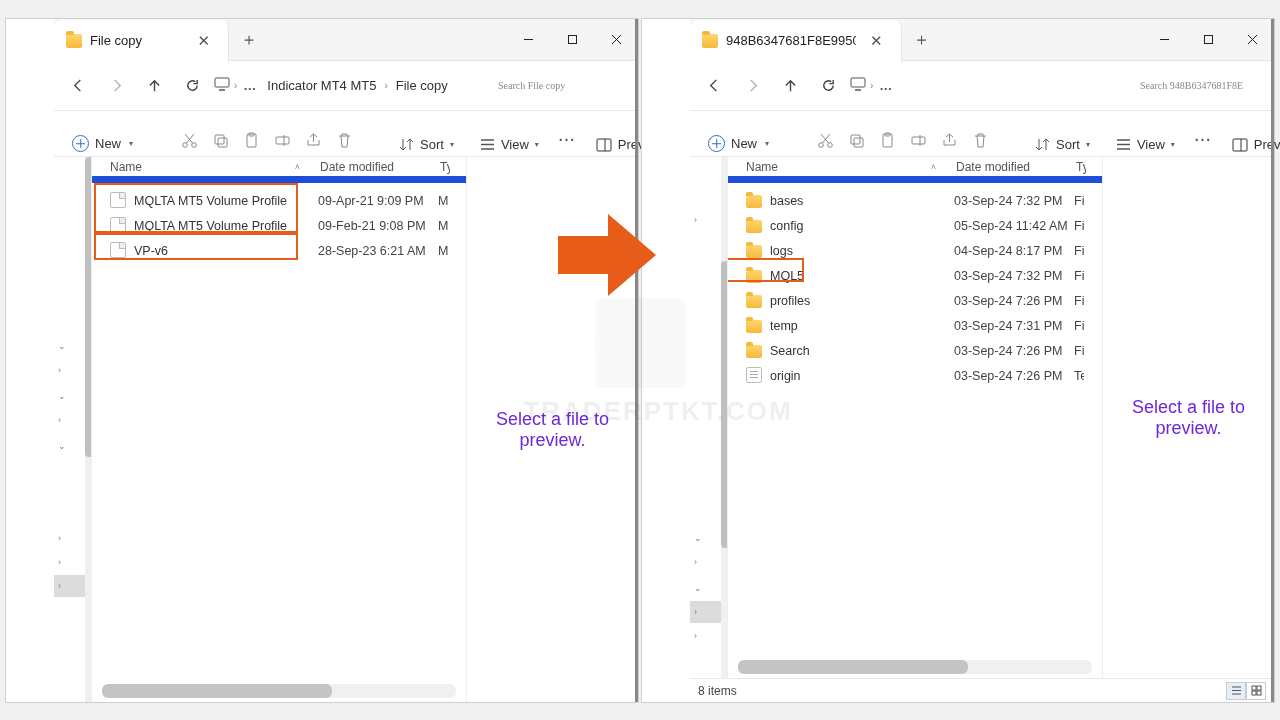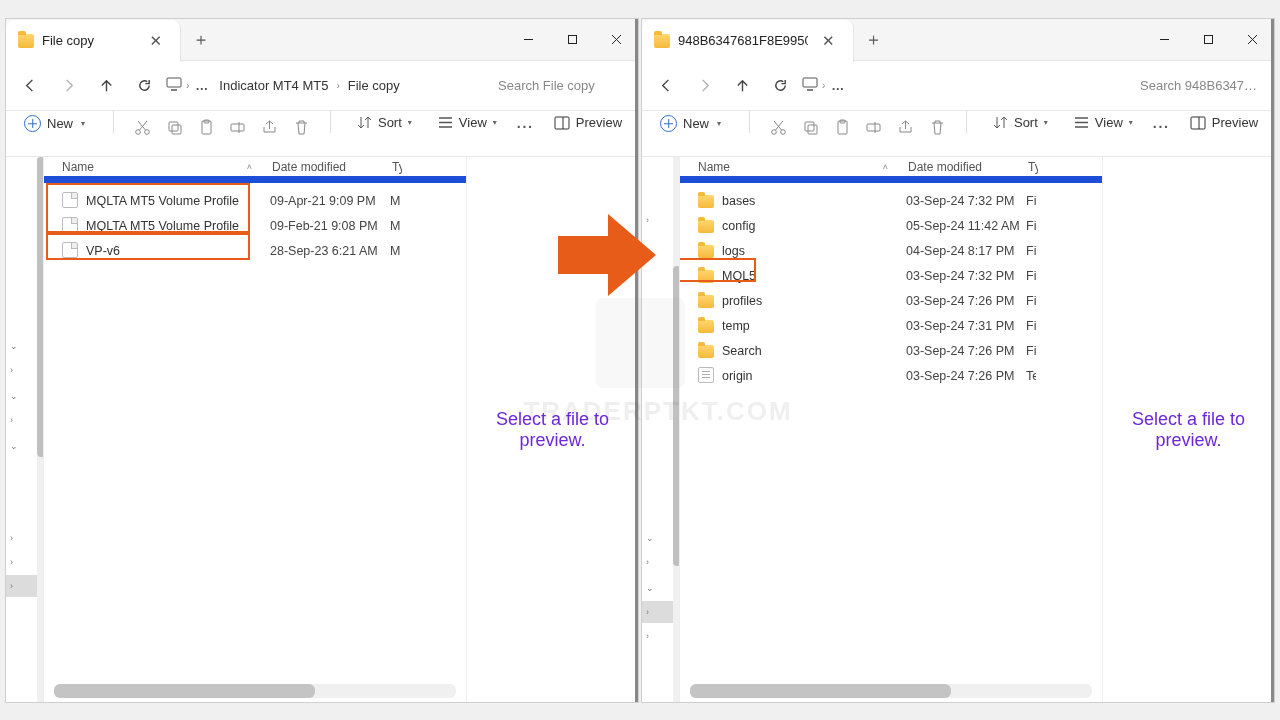--- a/index.html
+++ b/index.html
@@ -1,18 +1,18 @@
 <!DOCTYPE html>
 <html><head>
 <meta charset="utf-8">
 <style>
 * { margin: 0; padding: 0; box-sizing: border-box; font-family: "Segoe UI", sans-serif; }
 body { width: 1280px; height: 720px; background: #f0f0f0; position: relative; overflow: hidden; }
 
-.window { position: absolute; background: #fff; border: 1px solid #cfcfcf; display: flex; flex-direction: column; }
+.window { position: absolute; background: #fff; border: 1px solid #cfcfcf; display: flex; flex-direction: column; padding-left: 48px; }
 .window.left { left: 5px; top: 18px; width: 634px; height: 685px; }
 .window.right { left: 641px; top: 18px; width: 634px; height: 685px; }
 
 .titlebar { height: 42px; display: flex; align-items: center; background: #f5f5f5; border-bottom: 1px solid #e5e5e5; }
 .tab { display: flex; align-items: center; gap: 8px; height: 42px; padding: 0 12px; background: #fff; border-top-left-radius: 8px; border-top-right-radius: 8px; min-width: 175px; font-size: 13px; color: #222; border-right: 1px solid #e5e5e5; position: relative; bottom: -1px; }
 .tab .folder-icn { width: 16px; height: 14px; background: linear-gradient(#ffd66e,#f5b93b); border-radius: 2px; position: relative; }
 .tab .folder-icn::before { content:""; position:absolute; top:-3px; left:0; width:8px; height:4px; background:#f5b93b; border-radius:2px 2px 0 0;}
 .tab-close { margin-left: auto; font-size:15px; color:#555; padding:3px 6px; border-radius:4px; cursor:pointer; }
 .new-tab { width: 28px; height: 28px; display:flex;align-items:center;justify-content:center; color:#555; font-size:17px; margin-left:6px; border-radius:4px; cursor:pointer;}
 .win-ctrls { margin-left:auto; display:flex; }
@@ -21,24 +21,24 @@
 
 .navbar { height: 50px; display:flex; align-items:center; padding:0 8px; gap:6px; border-bottom:1px solid #e8e8e8; }
 .nav-btn { width:32px; height:32px; display:flex; align-items:center; justify-content:center; border-radius:4px; cursor:pointer; color:#444; }
 .nav-btn.disabled { color:#b0b0b0; }
 .nav-btn svg { width:15px; height:15px; }
 .addr { flex:1; display:flex; align-items:center; gap:4px; font-size:13px; color:#333; min-width:0; }
 .addr .monitor-icn svg { width:16px; height:14px; }
 .addr .sep { color:#888; font-size:10px; }
 .addr .crumb { padding:4px 4px; white-space:nowrap; }
 .addr .dots { padding:0 2px; font-weight:bold; letter-spacing:1px; color:#555;}
-.searchbox { width:136px; font-size:13px; color:#888; padding:6px 4px; white-space:nowrap; overflow:hidden; text-overflow:ellipsis;}
+.searchbox { width:136px; font-size:10px; color:#888; padding:6px 4px; white-space:nowrap; overflow:hidden; text-overflow:ellipsis;font-family:Liberation Serif, serif;}
 .searchbox.right-s { width:130px; }
 
-.toolbar { height:46px; display:flex; align-items:flex-start; padding:0 10px; gap:14px; border-bottom:1px solid #e8e8e8; }
+.toolbar { height:46px; display:flex; align-items:flex-end; padding:0 10px; gap:14px; border-bottom:1px solid #e8e8e8; }
 .tb-new { display:flex; align-items:center; gap:6px; padding:4px 8px; border-radius:4px; font-size:13px; color:#333; cursor:pointer;}
 .tb-new .plus-circ { width:17px; height:17px; border:1.5px solid #2f6fc5; border-radius:50%; position:relative;}
 .tb-new .plus-circ::before,.tb-new .plus-circ::after{content:"";position:absolute;background:#2f6fc5;}
 .tb-new .plus-circ::before{left:50%;top:3px;bottom:3px;width:1.5px;transform:translateX(-50%);}
 .tb-new .plus-circ::after{top:50%;left:3px;right:3px;height:1.5px;transform:translateY(-50%);}
 .tb-new .chev { font-size:8px; color:#666; margin-left:2px;}
 .tb-divider { width:1px; height:22px; background:#e0e0e0; margin:0 6px;}
 .tb-icon { width:34px; height:32px; display:flex; align-items:center; justify-content:center; border-radius:4px; color:#888; cursor:pointer;}
 .tb-icon svg { width:17px; height:17px; }
 .tb-sort, .tb-view { display:flex; align-items:center; gap:6px; font-size:13px; color:#333; padding:4px 6px; cursor:pointer;}
@@ -562,20 +562,40 @@
             <span class="rtype">Te</span>
           </div>
         </div>
       <div class="hscroll">
           <div class="hthumb"></div>
         </div>
     </div>
     <div class="previewpane">Select a file to preview.</div>
   </div>
 
+  <div class="statusbar">
+    <span>8 items</span>
+    <div class="viewtoggle">
+      <div class="vbtn active">
+          <svg viewBox="0 0 11 11">
+            <line x1="1" y1="2" x2="10" y2="2" stroke="#555"></line>
+            <line x1="1" y1="5.5" x2="10" y2="5.5" stroke="#555"></line>
+            <line x1="1" y1="9" x2="10" y2="9" stroke="#555"></line>
+          </svg>
+        </div>
+      <div class="vbtn">
+          <svg viewBox="0 0 11 11">
+            <rect x="1" y="1" width="4" height="4" fill="none" stroke="#555"></rect>
+            <rect x="6" y="1" width="4" height="4" fill="none" stroke="#555"></rect>
+            <rect x="1" y="6" width="4" height="4" fill="none" stroke="#555"></rect>
+            <rect x="6" y="6" width="4" height="4" fill="none" stroke="#555"></rect>
+          </svg>
+        </div>
+    </div>
+  </div>
   <div class="right-scroll"></div>
 </div>
 
 <div class="big-arrow">
   <svg viewBox="0 0 100 98">
       <polygon points="0,30 50,30 50,8 98,49 50,90 50,68 0,68" fill="#e75c19"></polygon>
     </svg>
 </div>
 
 </body></html>

